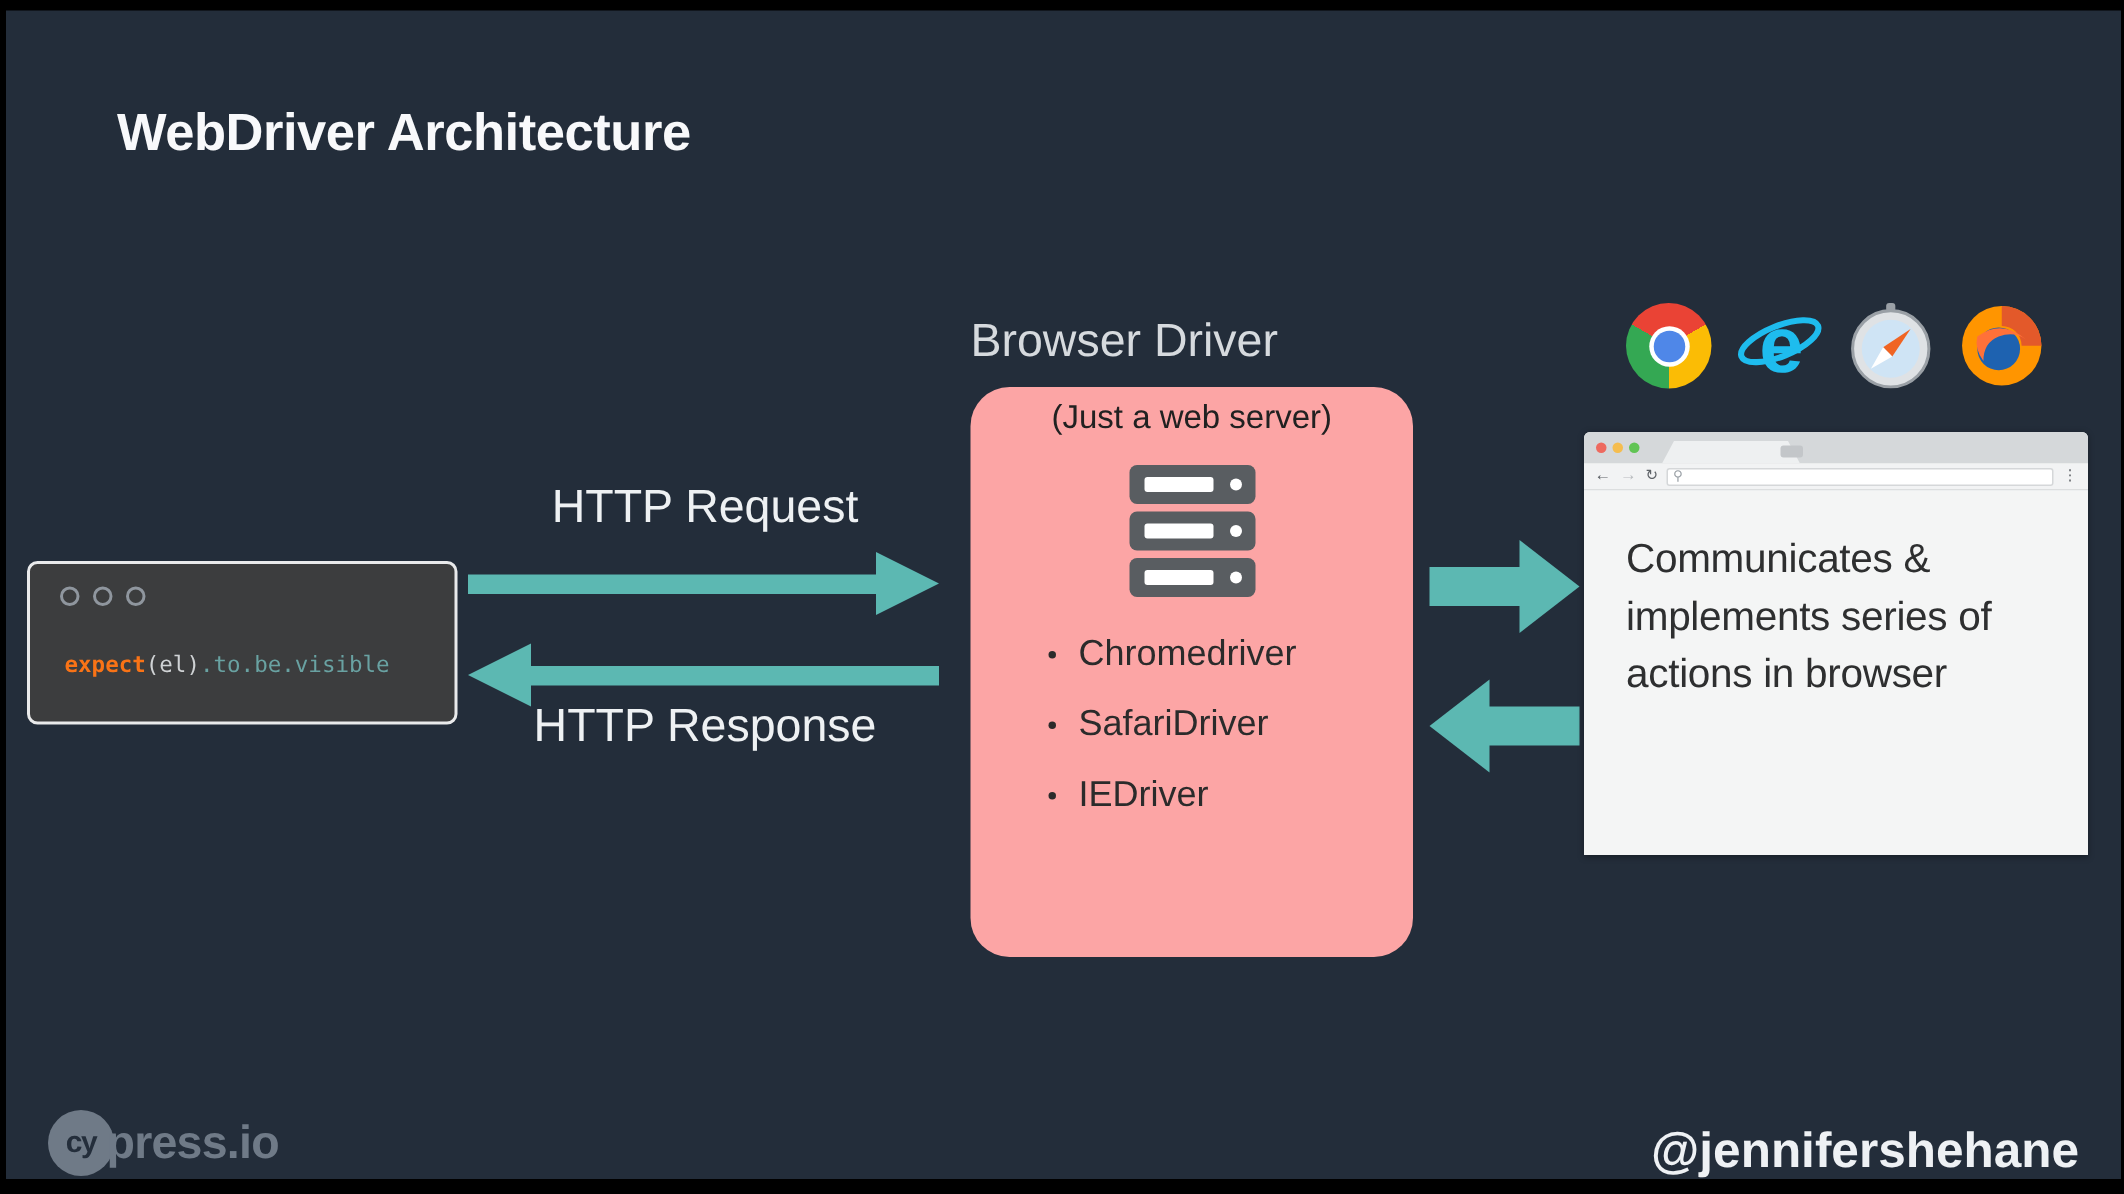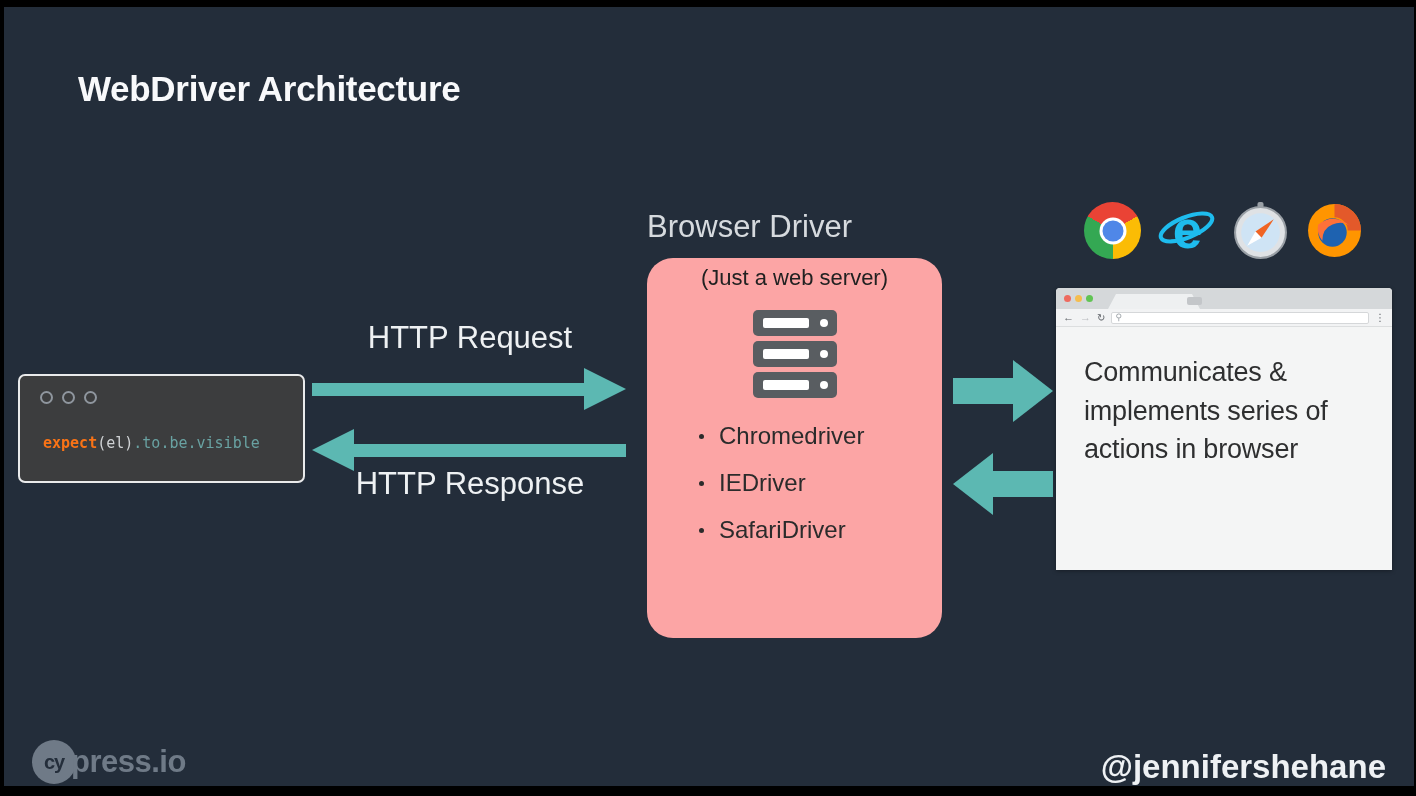--- a/index.html
+++ b/index.html
@@ -140,25 +140,25 @@
           <div class="server-led"></div>
         </div>
     </div>
     <div class="driver-list">
       <div class="driver-item">
           <span class="bullet"></span>
           <span>Chromedriver</span>
         </div>
       <div class="driver-item">
           <span class="bullet"></span>
-          <span>IEDriver</span>
+          <span>SafariDriver</span>
         </div>
       <div class="driver-item">
           <span class="bullet"></span>
-          <span>SafariDriver</span>
+          <span>IEDriver</span>
         </div>
     </div>
   </div>
 
   <div class="block-arrow block-right">
     <div class="ba-shaft"></div>
     <div class="ba-head-r"></div>
   </div>
   <div class="block-arrow block-left">
     <div class="ba-shaft"></div>

